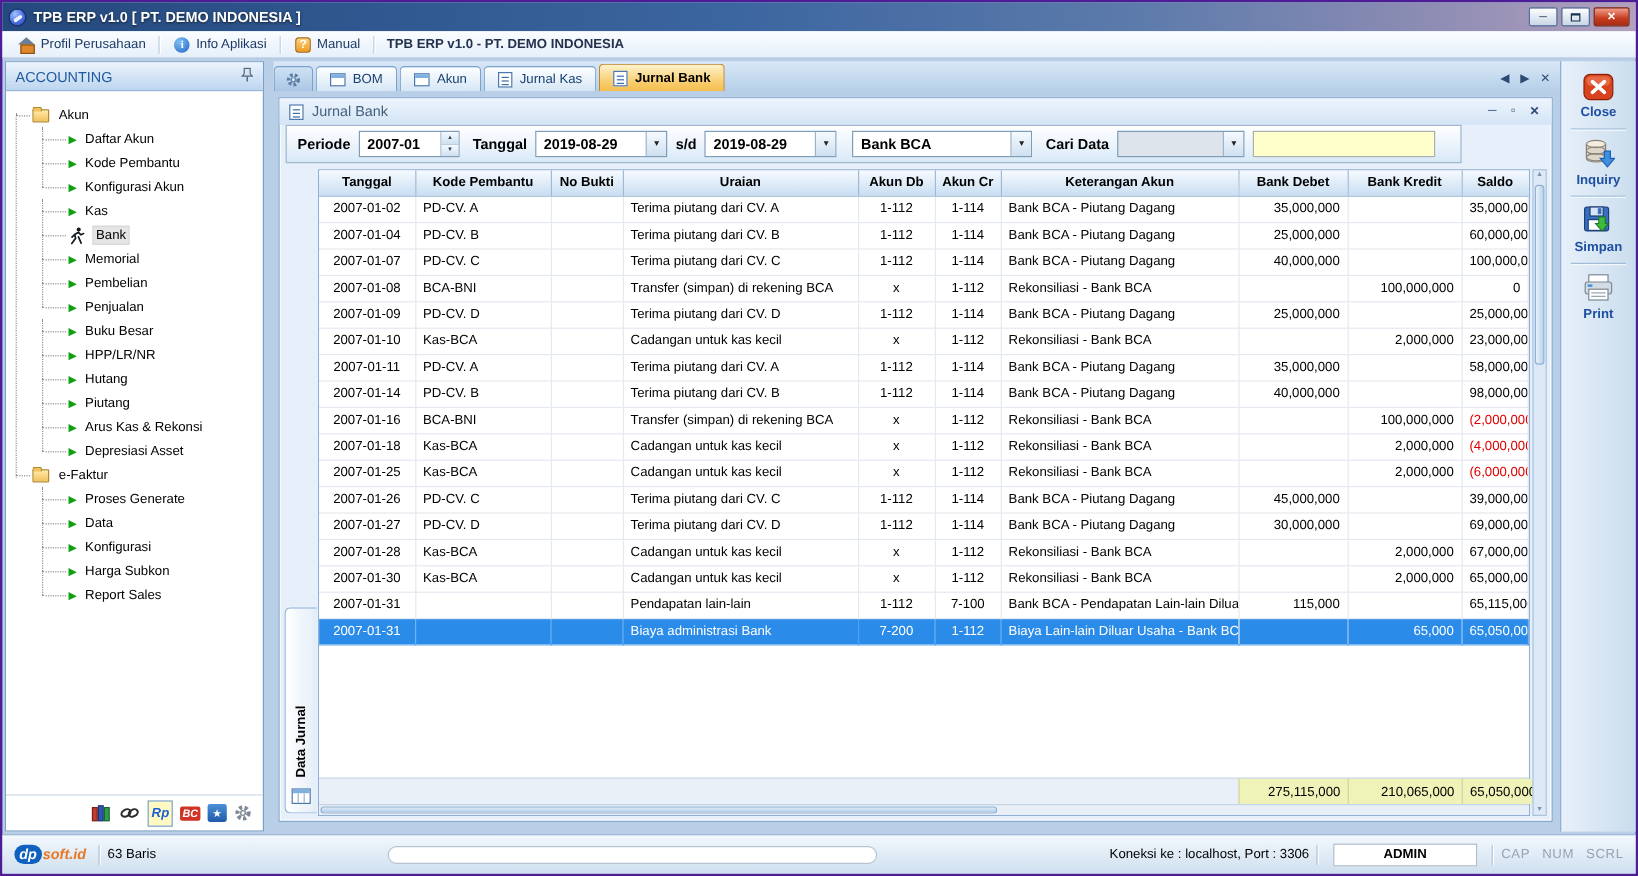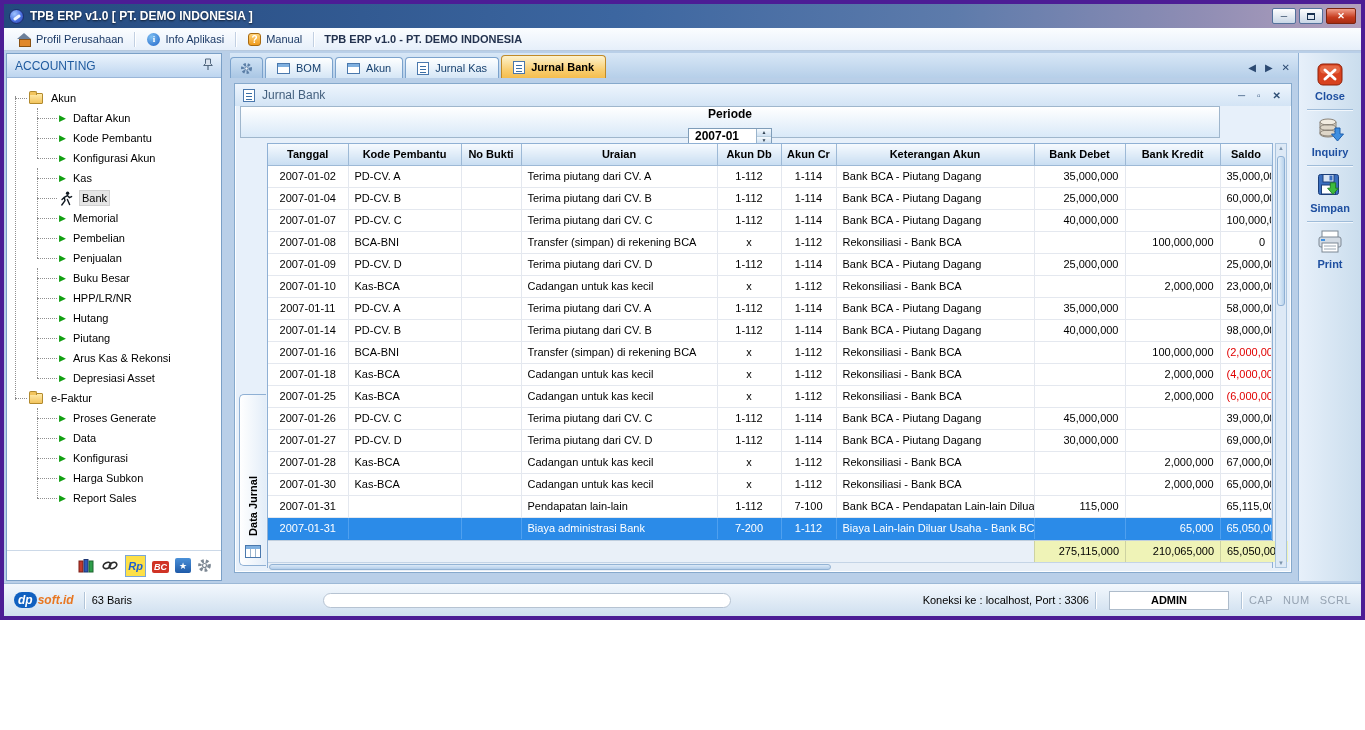--- a/index.html
+++ b/index.html
@@ -1,20 +1,20 @@
 <!DOCTYPE html>
 <html><head>
 <meta charset="utf-8">
 <style>
   * { margin:0; padding:0; box-sizing:border-box; }
   html,body { width:1365px; height:730px; overflow:hidden; }
   body { font-family:"Liberation Sans", sans-serif; font-size:11px; color:#000; }
 
-  .app { width:1365px; height:620px; display:flex; flex-direction:column;
-         background:#b9cfe8; border:4px solid #4c1d95; }
+  .app { width:1365px; height:730px; display:flex; flex-direction:column;
+         background:#b9cfe8; border:2px solid #4c1d95; }
 
   
   .titlebar { height:24px; flex:0 0 24px; display:flex; align-items:center; gap:6px; padding:0 5px;
     background:linear-gradient(90deg,#24497e 0%,#3c66a0 45%,#5d7bab 70%,#8f8db4 88%,#b3a0bd 100%); }
   .app-icon { width:15px; height:15px; border-radius:50%;
     background:radial-gradient(circle at 35% 30%, #9fc4ff 0%, #4a6fe0 55%, #2b3f9e 100%);
     border:1px solid #1c2c6e; position:relative; flex:0 0 15px; }
   .app-icon::after { content:""; position:absolute; left:3px; top:6px; width:8px; height:3px;
     border-radius:3px; background:#eef4ff; transform:rotate(-35deg); }
   .title-text { color:#fff; font-weight:bold; font-size:12px; text-shadow:0 1px 2px rgba(0,0,0,.65); }
@@ -57,21 +57,21 @@
   .folder::before { content:""; position:absolute; top:-3px; left:-1px; width:6px; height:3px;
     background:#f2c45d; border:1px solid #b28a2d; border-bottom:none; border-radius:2px 2px 0 0; }
   .t-items { position:relative; padding-left:52px; }
   .t-items::before { content:""; position:absolute; left:30px; top:0; height:calc(100% - 10px); border-left:1px dotted #8f8f8f; }
   .t-item { display:flex; align-items:center; gap:7px; height:20px; position:relative; }
   .t-item::before { content:""; position:absolute; left:-22px; top:10px; width:20px; border-top:1px dotted #8f8f8f; }
   .arrow { color:#12a012; font-size:9px; line-height:1; }
   .t-item.selected .t-label { background:#e5e5e5; outline:1px solid #d0d0d0; padding:1px 2px; }
   .sb-footer { flex:0 0 30px; border-top:1px solid #ccd9e8; display:flex; align-items:center; justify-content:flex-end; gap:6px; padding:0 9px; }
   .tool-ic { display:flex; align-items:center; justify-content:center; }
-  .rp-box { border:1px solid #7aa6d8; background:#fde047; padding:4px 2px; color:#1d5fd0; font-weight:bold; font-size:11px; font-style:italic; }
+  .rp-box { border:1px solid #7aa6d8; background:#fef9c3; padding:4px 2px; color:#1d5fd0; font-weight:bold; font-size:11px; font-style:italic; }
   .bc-box { background:#d03325; color:#fff; font-weight:bold; font-style:italic; font-size:9px; padding:1px 2px; border-radius:2px; }
   .cst-box { background:linear-gradient(#4a90d8,#1f5aa8); color:#fff; font-size:9px; width:16px; height:15px; border-radius:2px;
     display:flex; align-items:center; justify-content:center; }
 
   
   .main { flex:1; min-width:0; display:flex; flex-direction:column; margin-left:8px; }
   .tabbar { height:25px; flex:0 0 25px; display:flex; align-items:flex-end; gap:2px; padding:2px 6px 0 0;
     background:linear-gradient(#d8e7f6,#b6cfe9); }
   .tab { height:21px; display:flex; align-items:center; gap:6px; padding:0 11px;
     border:1px solid #7ba2cc; border-bottom:none; border-radius:4px 4px 0 0;
@@ -90,21 +90,21 @@
   .workarea { flex:1; min-height:0; display:flex; padding:5px 6px 8px 4px; }
   .panel { flex:1; min-width:0; display:flex; flex-direction:column; background:#e7f0fa;
     border:1px solid #86a9cc; box-shadow:inset 0 0 0 1px #fdfeff; }
   .panel-titlebar { height:22px; flex:0 0 22px; display:flex; align-items:center; gap:7px; padding:0 8px;
     background:linear-gradient(#eef5fd,#d3e4f5); color:#44607e; font-size:12px; }
   .panel-controls { margin-left:auto; display:flex; gap:12px; color:#2f4f76; font-size:10px; font-weight:bold; padding-right:2px; }
   .panel-controls span { cursor:default; }
 
   .filter-row { flex:0 0 32px; padding:0 5px; }
   .filter-box { height:32px; width:980px; border:1px solid #9fb6cc; background:linear-gradient(#ffffff,#d9e9f8);
-    display:flex; align-items:center; gap:7px; padding:0 9px;flex-direction:column; }
+    display:flex; align-items:center; gap:7px; padding:0 9px; }
   .flabel { font-weight:bold; font-size:12px; }
   .spin { width:84px; height:22px; background:#fff; border:1px solid #7f9db9; display:flex; }
   .spin .val { flex:1; display:flex; align-items:center; padding:0 6px; font-size:12px; font-weight:bold; }
   .spin-btns { width:15px; display:flex; flex-direction:column; border-left:1px solid #9ab4cc; }
   .spin-btns div { flex:1; background:linear-gradient(#f5fafe,#cfe0f0); font-size:5px; color:#345;
     display:flex; align-items:center; justify-content:center; border-bottom:1px solid #b9cede; }
   .spin-btns div:last-child { border-bottom:none; }
   .combo { height:22px; background:#fff; border:1px solid #7f9db9; display:flex; }
   .combo .val { flex:1; display:flex; align-items:center; padding:0 6px; font-size:12px; font-weight:bold; white-space:nowrap; overflow:hidden; }
   .combo .cbtn { width:17px; background:linear-gradient(#f5fafe,#cfe0f0); border-left:1px solid #9ab4cc;

